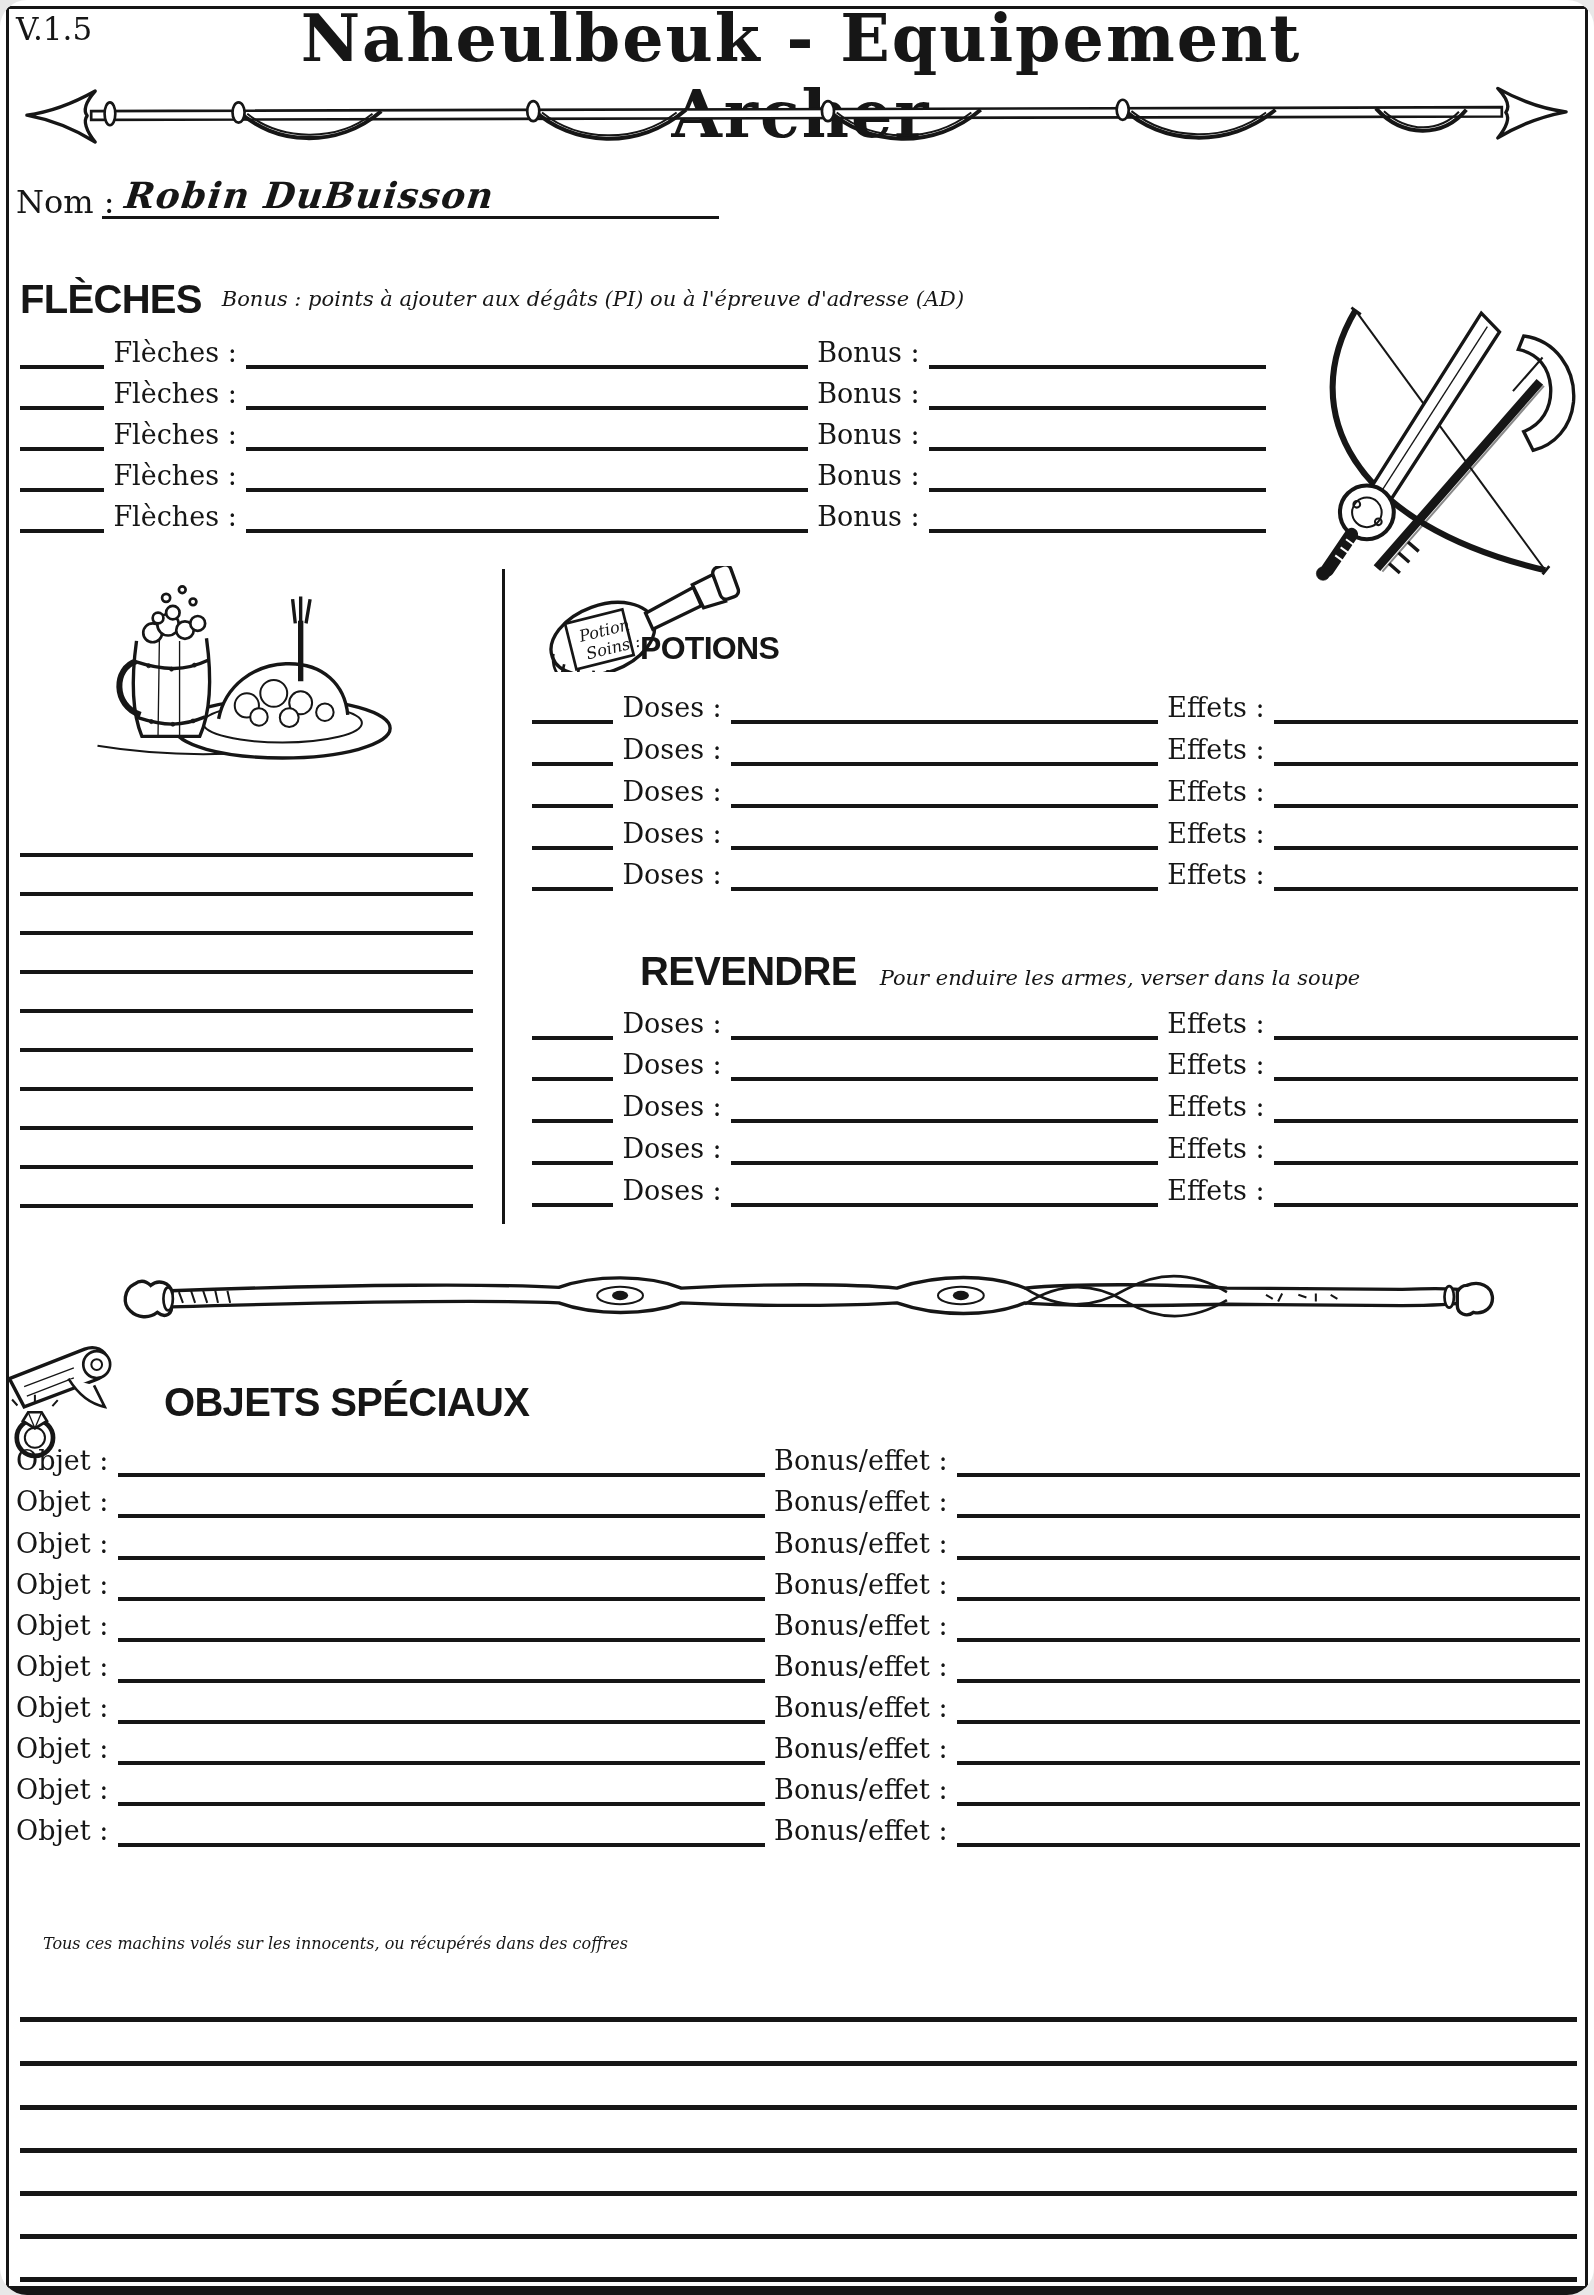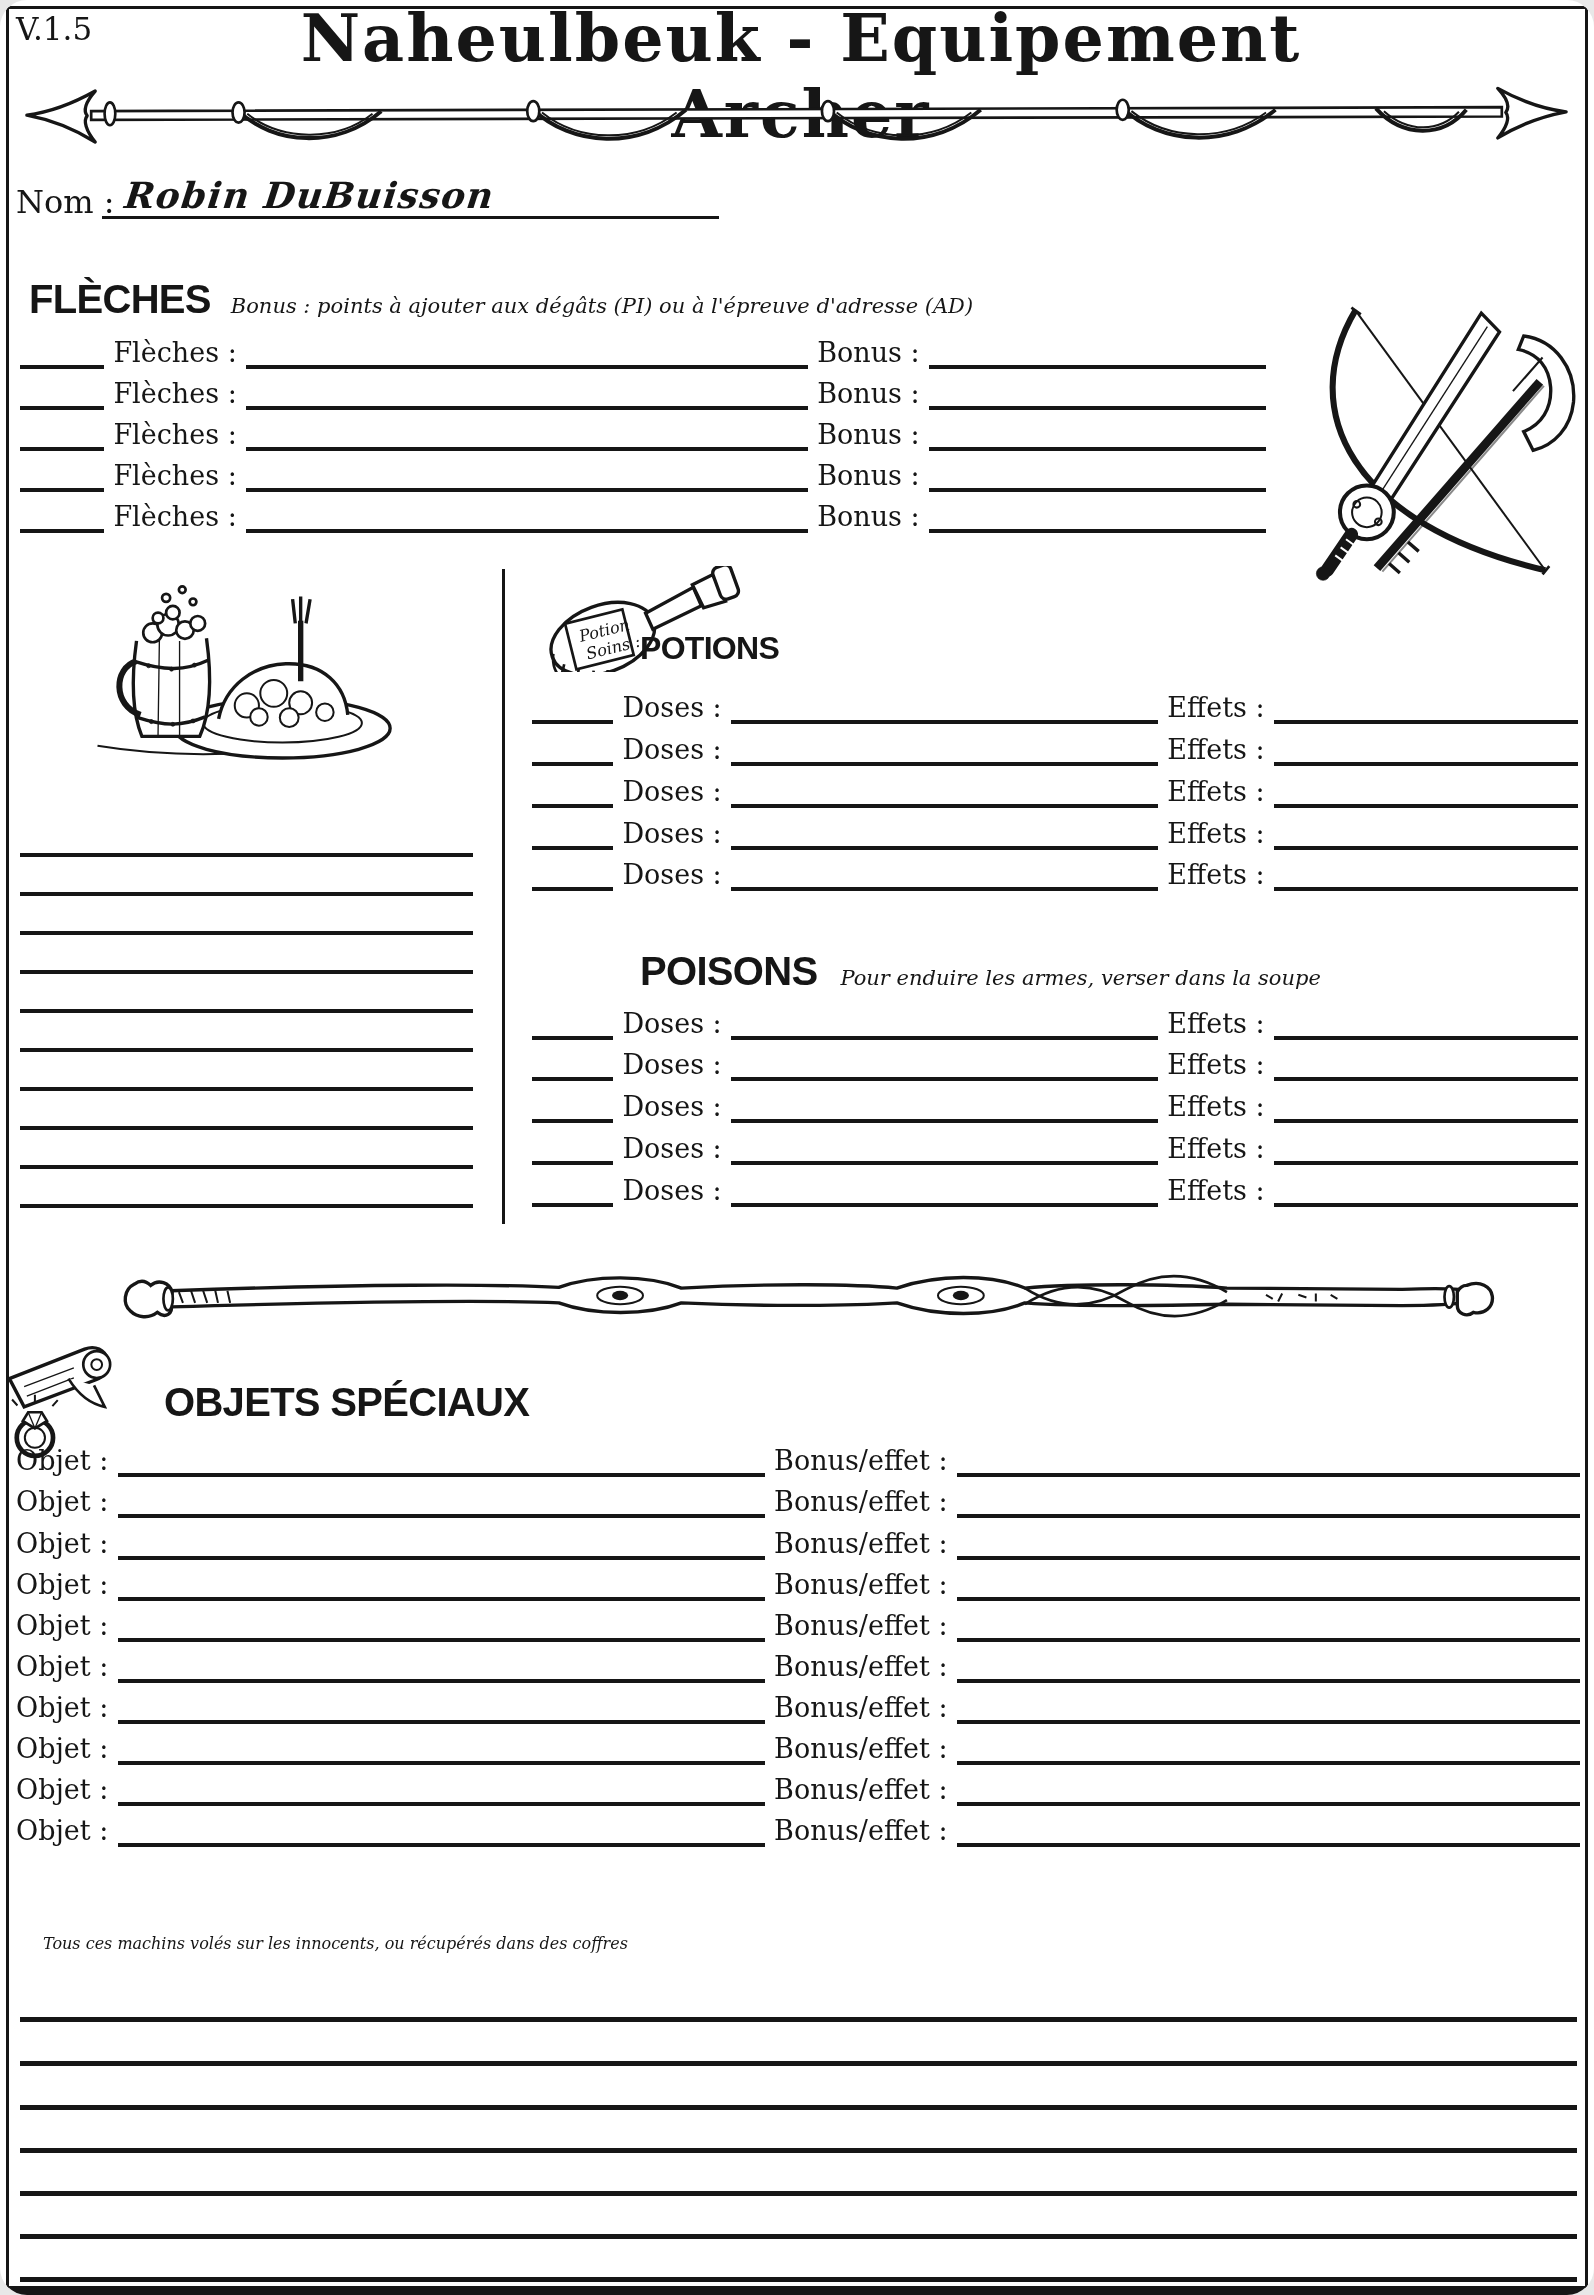--- a/index.html
+++ b/index.html
@@ -72,21 +72,21 @@
         <ellipse cx="1212" cy="48" rx="9" ry="15" stroke-width="4"></ellipse>
         <ellipse cx="1652" cy="46" rx="9" ry="15" stroke-width="4"></ellipse>
       </g>
     </svg>
   </div>
 
   <div class="abs nom-label lbl" style="padding:0;">Nom :</div>
   <div class="abs nom-value">Robin DuBuisson</div>
   <div class="abs nom-line"></div>
 
-  <div class="abs headrow" style="left:29px;top:279px;">
+  <div class="abs headrow" style="left:20px;top:279px;align-items:center;">
     <div class="h1" style="font-size:40px;">FLÈCHES</div>
     <div class="sub" style="margin-left:20px;">Bonus : points à ajouter aux dégâts (PI) ou à l'épreuve d'adresse (AD)</div>
   </div>
 
   <div class="row" style="left:20px;top:325px;width:1246px;height:44px;">
     <div class="ln" style="width:84px;"></div>
     <div class="lbl">Flèches :</div>
     <div class="ln grow"></div>
     <div class="lbl">Bonus :</div>
     <div class="ln" style="width:337px;"></div>
@@ -243,21 +243,21 @@
   </div>
   <div class="row" style="left:532px;top:847px;width:1046px;height:44px;">
     <div class="ln" style="width:81px;"></div>
     <div class="lbl">Doses :</div>
     <div class="ln grow"></div>
     <div class="lbl">Effets :</div>
     <div class="ln" style="width:304px;"></div>
   </div>
 
   <div class="abs headrow" style="left:640px;top:951px;">
-    <div class="h1" style="font-size:40px;">POISONS</div>
+    <div class="h1" style="font-size:40px;">REVENDRE</div>
     <div class="sub" style="margin-left:23px;">Pour enduire les armes, verser dans la soupe</div>
   </div>
 
   <div class="row" style="left:532px;top:996px;width:1046px;height:44px;">
     <div class="ln" style="width:81px;"></div>
     <div class="lbl">Doses :</div>
     <div class="ln grow"></div>
     <div class="lbl">Effets :</div>
     <div class="ln" style="width:304px;"></div>
   </div>

